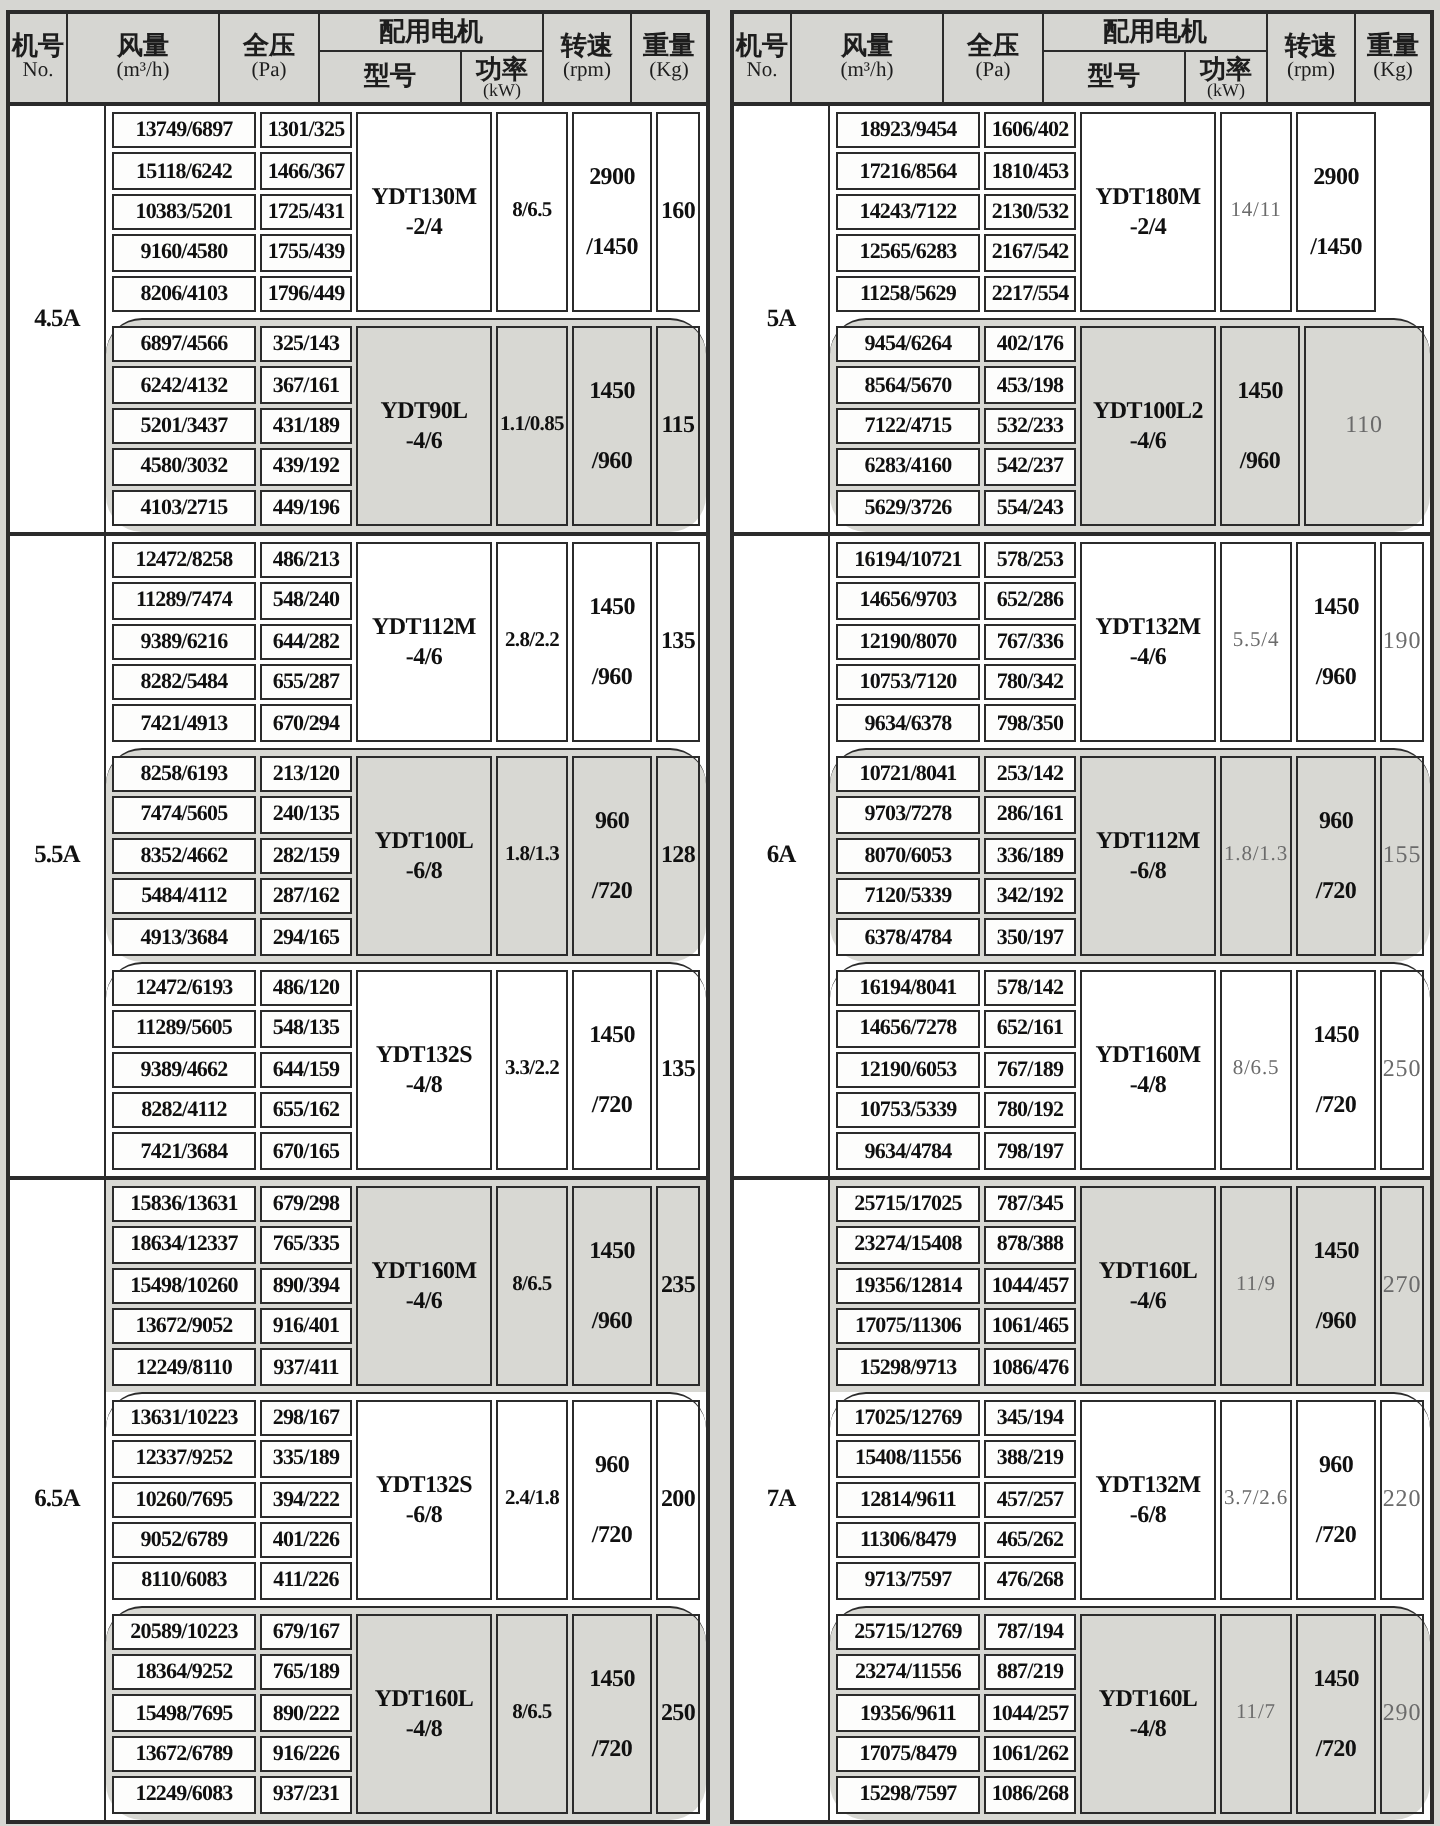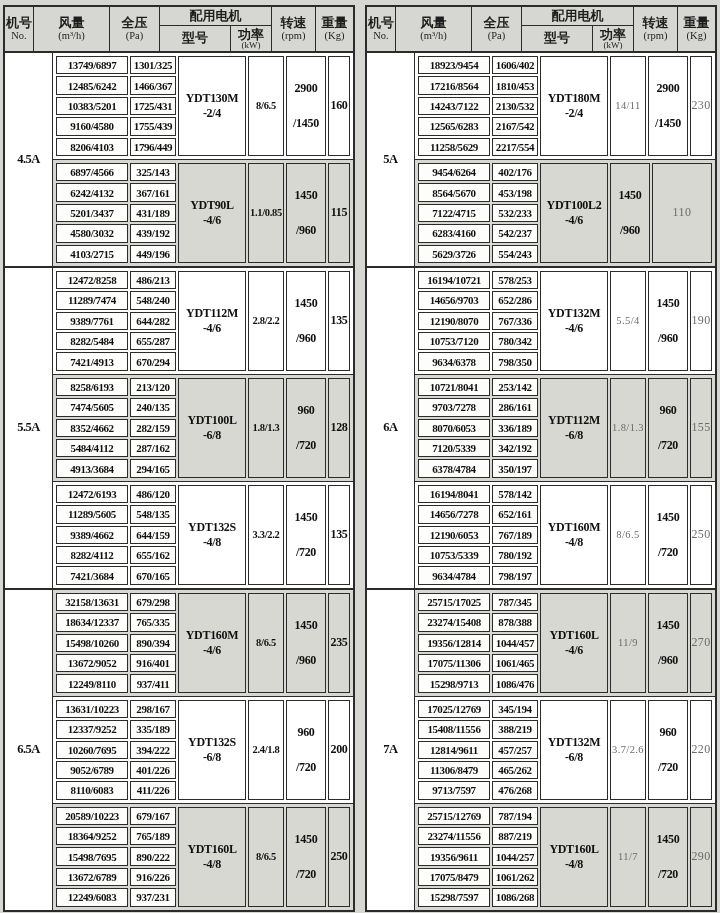--- a/index.html
+++ b/index.html
@@ -29,21 +29,21 @@
   .motor-power-h .th-sub{font-size:9px;}
 
   
   .section{display:flex;}
   .section + .section{border-top:2px solid #2b2b2b;}
   .no-cell{width:48px;border-right:1px solid #2b2b2b;display:flex;align-items:center;
            justify-content:center;background:#fff;font-family:"Liberation Serif",serif;
            font-weight:bold;font-size:12.5px;color:#111;box-sizing:border-box;letter-spacing:-0.5px;}
   .blocks{flex:1;display:flex;flex-direction:column;background:#fff;}
   .block{display:flex;padding:2px;background:#fff;}
-  .block + .block{border-top:1px solid #2b2b2b;}
+  .block + .block{border-top:1px solid #2b2b2b;border-radius:18px;}
   .block.shaded{background:#d8d8d3;}
   .vals{display:flex;flex-direction:column;}
   .vrow{display:flex;height:20.4px;}
   .vcell{margin:1px;border:1px solid #2b2b2b;background:#fdfdfc;display:flex;align-items:center;
          justify-content:center;font-family:"Liberation Serif",serif;font-weight:bold;
          font-size:11px;letter-spacing:-0.4px;color:#101010;box-sizing:border-box;white-space:nowrap;}
   .cell-flow{width:72px;}
   .cell-press{width:46px;}
   .mcell{margin:1px;border:1px solid #2b2b2b;display:flex;flex-direction:column;align-items:center;
          justify-content:center;font-family:"Liberation Serif",serif;font-weight:bold;
@@ -99,21 +99,21 @@
         <div class="section">
           <div class="no-cell">4.5A</div>
           <div class="blocks">
             <div class="block">
               <div class="vals">
                 <div class="vrow">
                   <div class="vcell cell-flow">13749/6897</div>
                   <div class="vcell cell-press">1301/325</div>
                 </div>
                 <div class="vrow">
-                  <div class="vcell cell-flow">12485/6242</div>
+                  <div class="vcell cell-flow">15118/6242</div>
                   <div class="vcell cell-press">1466/367</div>
                 </div>
                 <div class="vrow">
                   <div class="vcell cell-flow">10383/5201</div>
                   <div class="vcell cell-press">1725/431</div>
                 </div>
                 <div class="vrow">
                   <div class="vcell cell-flow">9160/4580</div>
                   <div class="vcell cell-press">1755/439</div>
                 </div>
@@ -176,21 +176,21 @@
               <div class="vals">
                 <div class="vrow">
                   <div class="vcell cell-flow">12472/8258</div>
                   <div class="vcell cell-press">486/213</div>
                 </div>
                 <div class="vrow">
                   <div class="vcell cell-flow">11289/7474</div>
                   <div class="vcell cell-press">548/240</div>
                 </div>
                 <div class="vrow">
-                  <div class="vcell cell-flow">9389/7761</div>
+                  <div class="vcell cell-flow">9389/6216</div>
                   <div class="vcell cell-press">644/282</div>
                 </div>
                 <div class="vrow">
                   <div class="vcell cell-flow">8282/5484</div>
                   <div class="vcell cell-press">655/287</div>
                 </div>
                 <div class="vrow">
                   <div class="vcell cell-flow">7421/4913</div>
                   <div class="vcell cell-press">670/294</div>
                 </div>
@@ -275,21 +275,21 @@
               <div class="mcell cell-weight">135</div>
             </div>
           </div>
         </div>
         <div class="section">
           <div class="no-cell">6.5A</div>
           <div class="blocks">
             <div class="block shaded">
               <div class="vals">
                 <div class="vrow">
-                  <div class="vcell cell-flow">32158/13631</div>
+                  <div class="vcell cell-flow">15836/13631</div>
                   <div class="vcell cell-press">679/298</div>
                 </div>
                 <div class="vrow">
                   <div class="vcell cell-flow">18634/12337</div>
                   <div class="vcell cell-press">765/335</div>
                 </div>
                 <div class="vrow">
                   <div class="vcell cell-flow">15498/10260</div>
                   <div class="vcell cell-press">890/394</div>
                 </div>
@@ -449,21 +449,20 @@
               </div>
               <div class="mcell cell-model">
                 <span>YDT180M</span>
                 <span>-2/4</span>
               </div>
               <div class="mcell cell-power">14/11</div>
               <div class="mcell cell-speed">
                 <span>2900</span>
                 <span>/1450</span>
               </div>
-              <div class="mcell cell-weight">230</div>
             </div>
             <div class="block shaded">
               <div class="vals">
                 <div class="vrow">
                   <div class="vcell cell-flow">9454/6264</div>
                   <div class="vcell cell-press">402/176</div>
                 </div>
                 <div class="vrow">
                   <div class="vcell cell-flow">8564/5670</div>
                   <div class="vcell cell-press">453/198</div>

